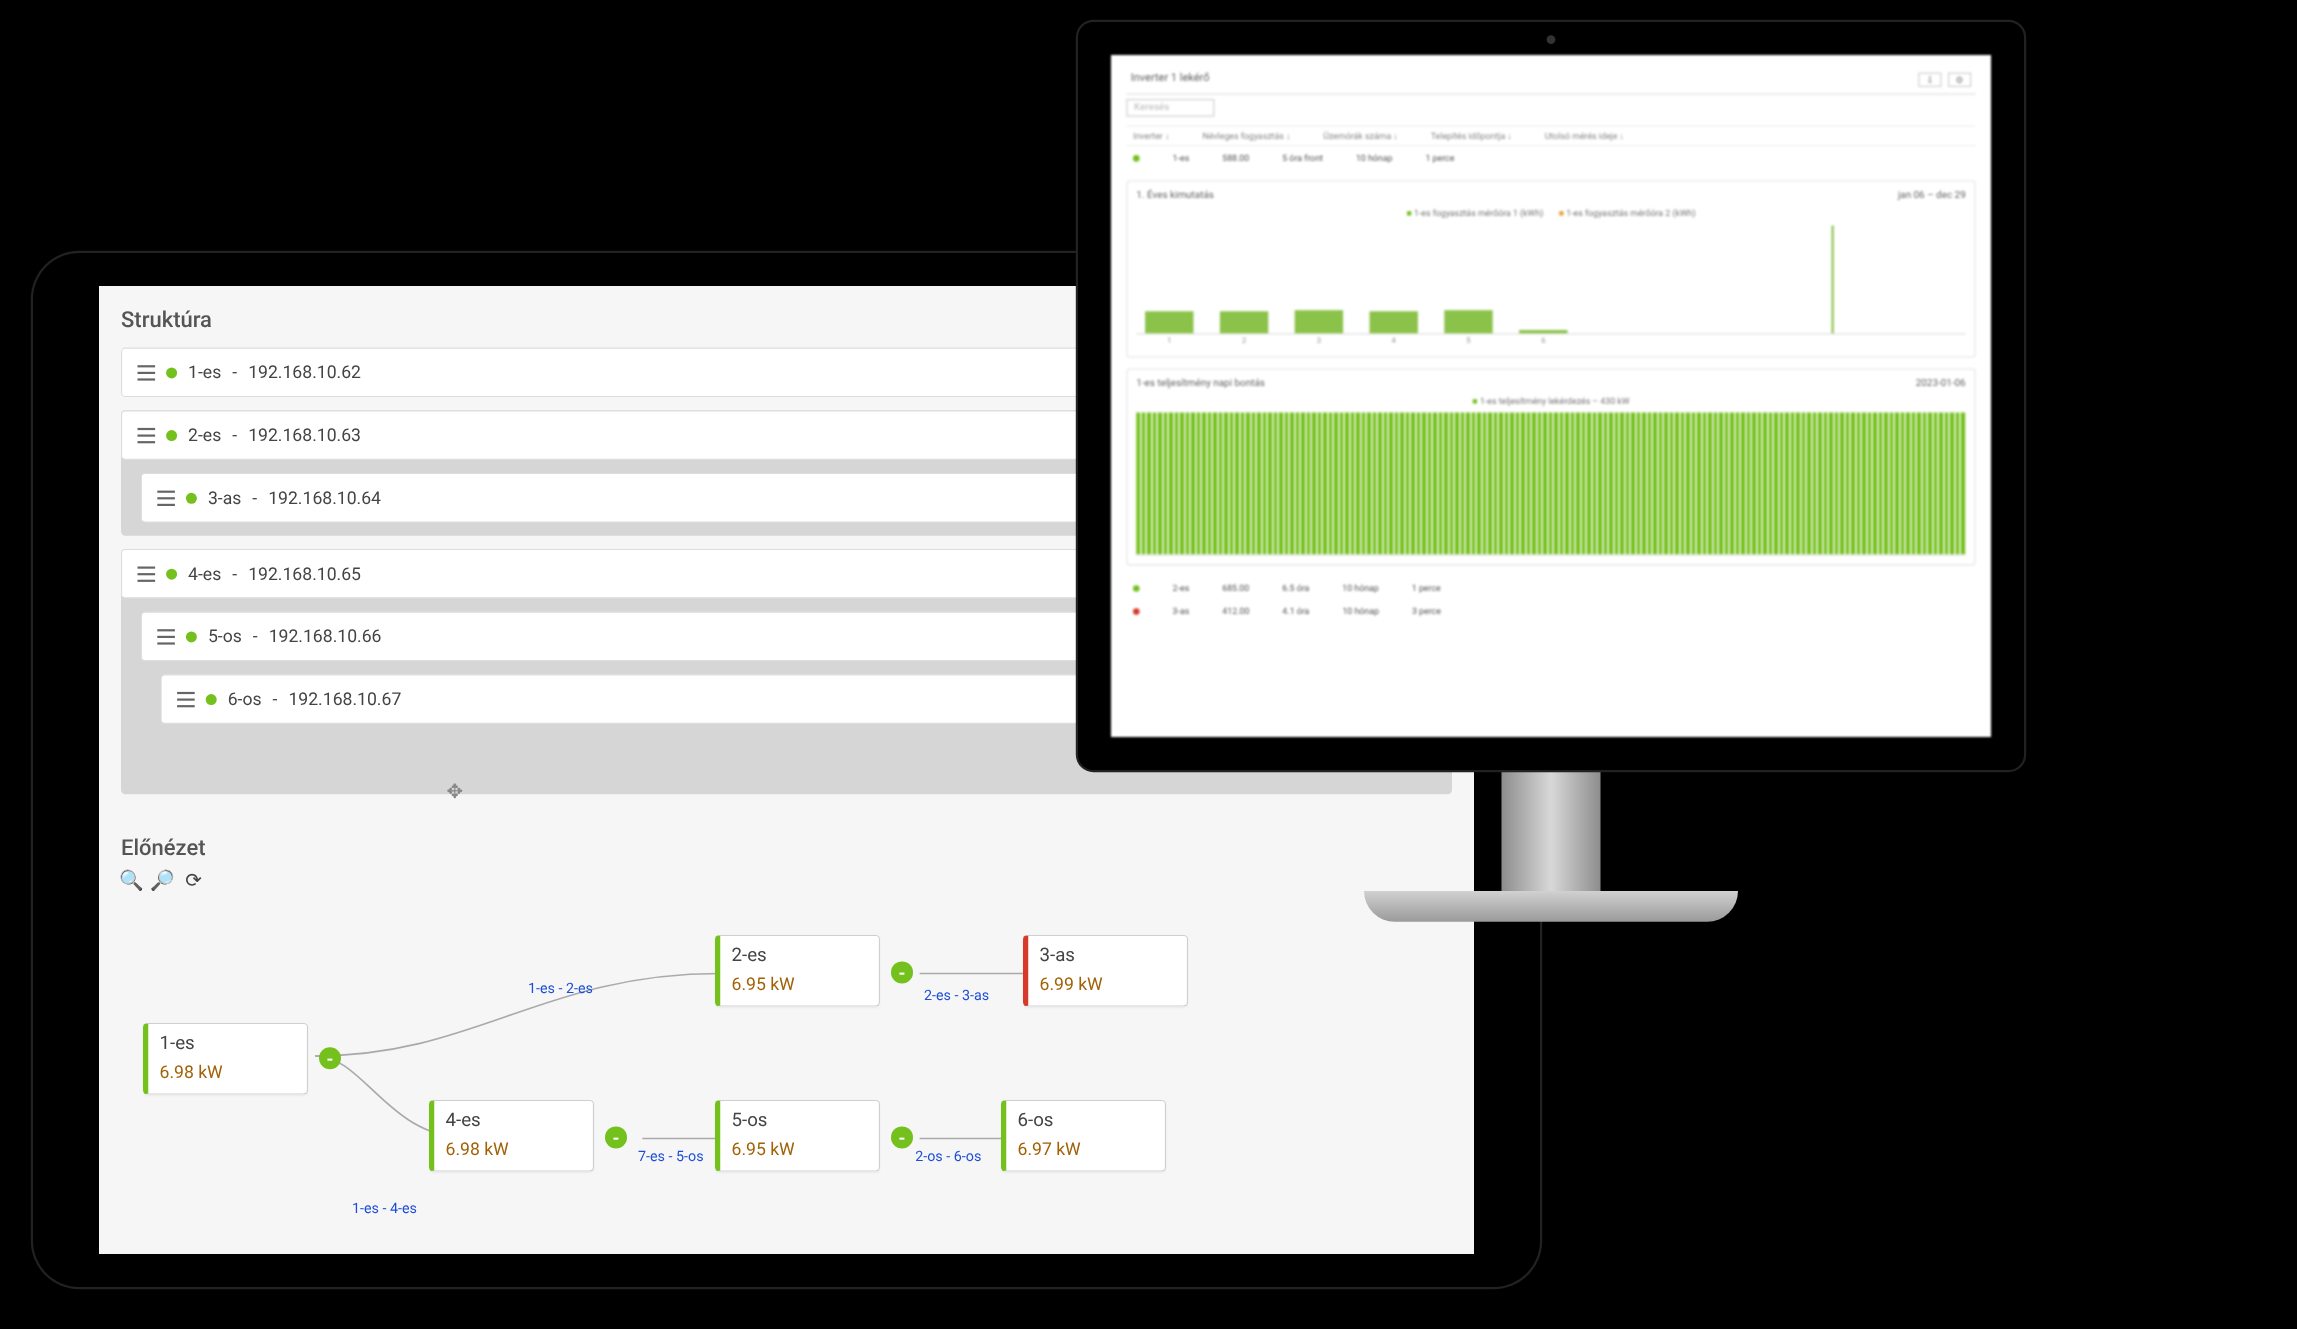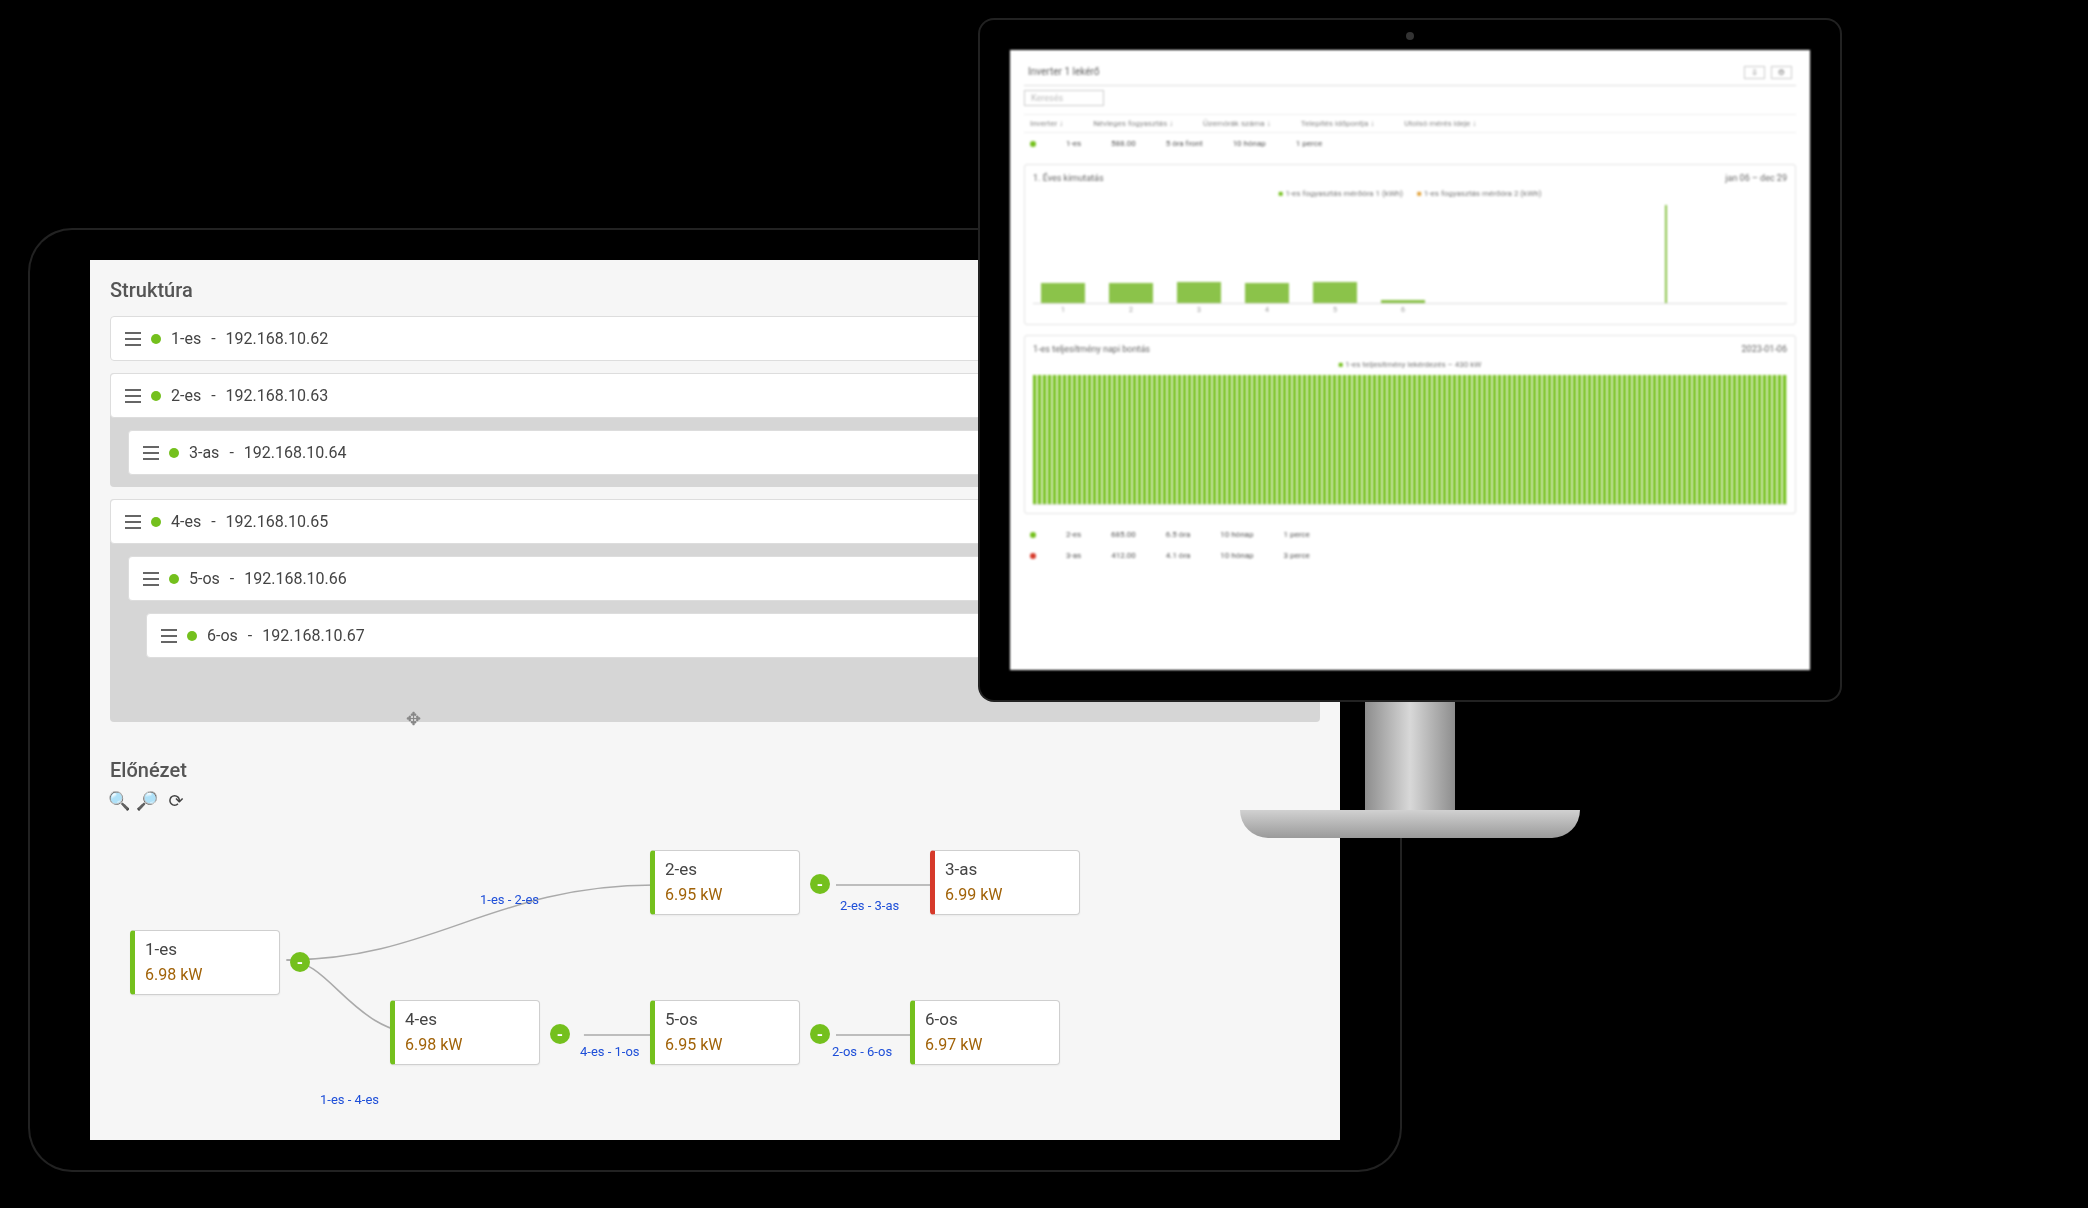--- a/index.html
+++ b/index.html
@@ -348,21 +348,21 @@
         <div class="connector-dot" style="left:700px; top:194px;">-</div>
 
         <div class="node" style="left:800px; top:170px;">
           <div class="node-title">6-os</div>
           <div class="node-val">6.97 kW</div>
         </div>
 
         <div class="edge-label" style="left:370px; top:62px;">1-es - 2-es</div>
         <div class="edge-label" style="left:730px; top:68px;">2-es - 3-as</div>
         <div class="edge-label" style="left:210px; top:214px;margin-top:48px;">1-es - 4-es</div>
-        <div class="edge-label" style="left:470px; top:214px;">4-es - 1-os</div>
+        <div class="edge-label" style="left:470px; top:214px;">7-es - 5-os</div>
         <div class="edge-label" style="left:722px; top:214px;">2-os - 6-os</div>
       </div>
     </div>
   </div>
 </div>
 
 <div class="monitor">
   <div class="monitor-bezel">
     <div class="monitor-camera"></div>
     <div class="monitor-screen">

